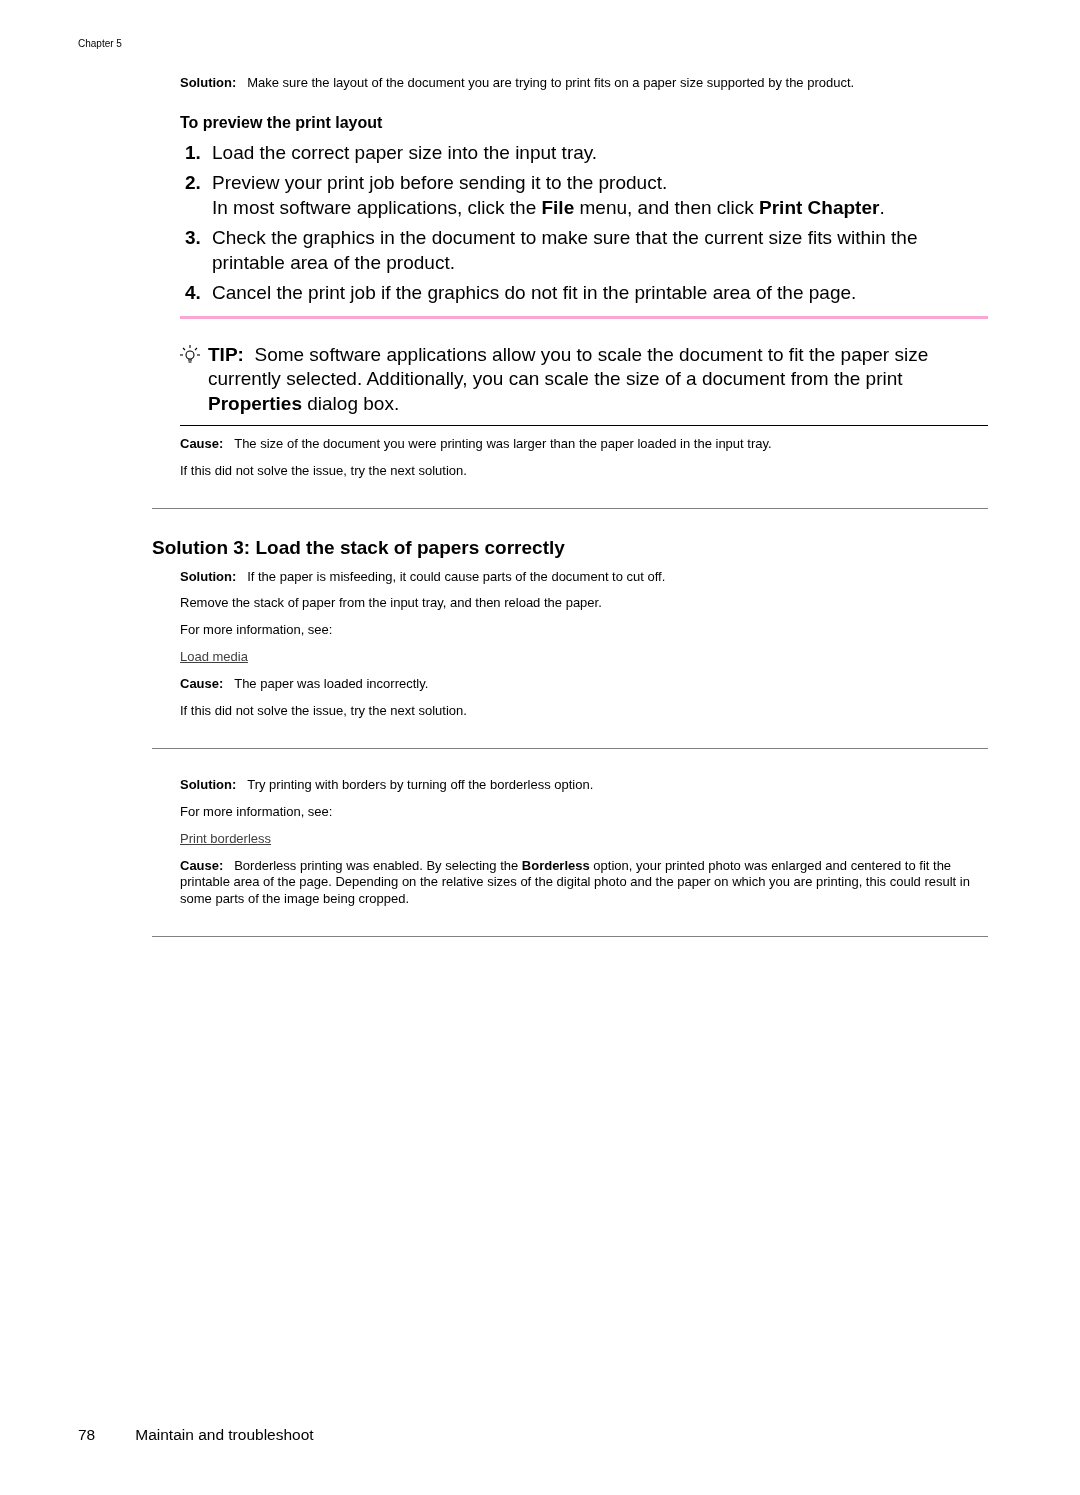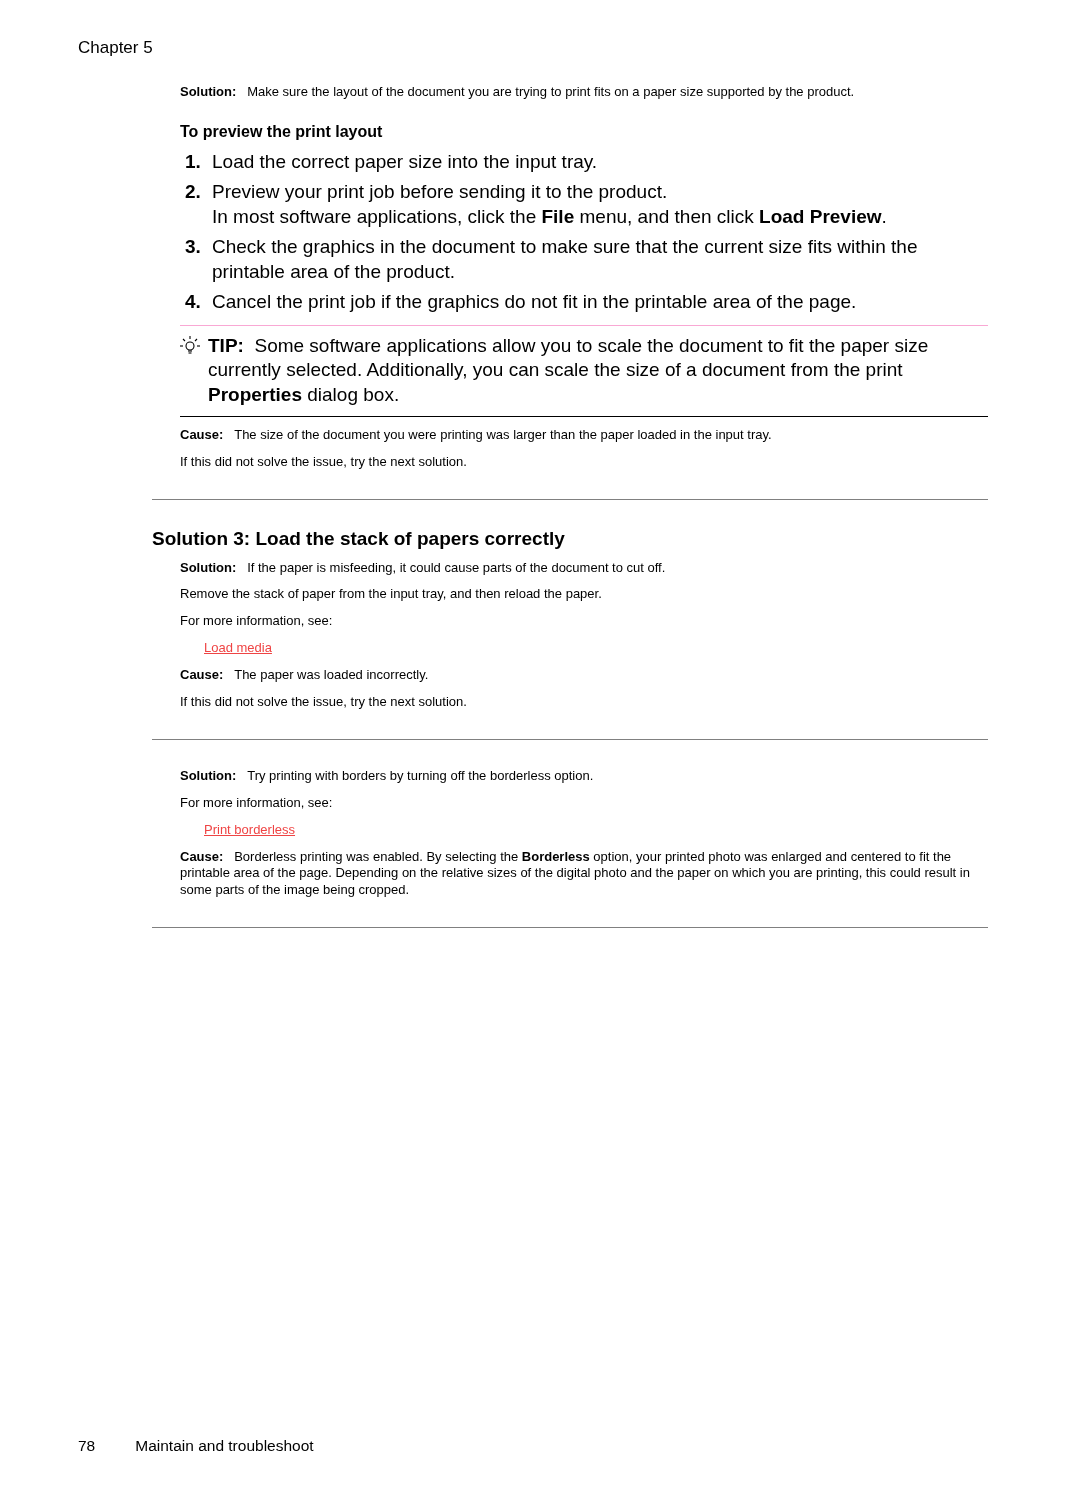--- a/index.html
+++ b/index.html
@@ -9,21 +9,21 @@
     background: #fff;
     color: #000;
     width: 1080px;
     height: 1495px;
     position: relative;
   }
   .page {
     padding: 38px 78px 0 78px;
   }
   .chapter-header {
-    font-size: 17px;
+    font-size: 10px;
     margin-bottom: 26px;
   }
   .content {
     margin-left: 74px;
     margin-right: 14px;
   }
   .section-heading {
     font-size: 19px;
     font-weight: bold;
     margin-top: 0;
@@ -51,50 +51,49 @@
   }
   ol li {
     padding-left: 6px;
     margin-bottom: 4px;
   }
   ol li::marker {
     font-weight: bold;
   }
   .tip-box {
     margin-top: 8px;
-    border-top: 1px solid #f9a8d4;
+    border-top: 3px solid #f9a8d4;
     border-bottom: 1px solid #000;
-    padding: 8px 0 8px 0;
+    padding: 24px 0 8px 0;
   }
   .tip-row {
     display: flex;
     gap: 8px;
     align-items: flex-start;
   }
   .tip-icon {
     flex: 0 0 auto;
     margin-top: 2px;
   }
   .tip-text {
     font-size: 19px;
     line-height: 1.3;
   }
   .divider {
     border: none;
     border-top: 1px solid #808080;
     margin: 28px 0 28px 0;
   }
   .link {
-    color: #ef4444;
+    color: #404040;
     text-decoration: underline;
-    margin-left: 24px;
   }
   .footer {
     position: absolute;
-    bottom: 40px;
+    bottom: 51px;
     left: 78px;
     font-size: 15.5px;
   }
   .footer-page {
     margin-right: 40px;
   }
   b { font-weight: bold; }
 </style>
 </head>
 <body>
@@ -108,21 +107,21 @@
     <div class="indented">
       <p>
         <b>Solution:</b>&nbsp;&nbsp;&nbsp;<span>Make sure the layout of the document you are trying to print fits on a paper size supported by the product.</span>
       </p>
 
       <div class="sub-heading">To preview the print layout</div>
       <ol>
         <li>Load the correct paper size into the input tray.</li>
         <li>
           <span>Preview your print job before sending it to the product.</span><br>
-          <span>In most software applications, click the </span><b>File</b><span> menu, and then click </span><b>Load Preview</b><span>.</span>
+          <span>In most software applications, click the </span><b>File</b><span> menu, and then click </span><b>Print Chapter</b><span>.</span>
         </li>
         <li>Check the graphics in the document to make sure that the current size fits within the printable area of the product.</li>
         <li>Cancel the print job if the graphics do not fit in the printable area of the page.</li>
       </ol>
 
       <div class="tip-box">
         <div class="tip-row">
           <span class="tip-icon">
             <svg width="20" height="20" viewBox="0 0 20 20">
               <g stroke="#000" stroke-width="1.1" fill="none">

